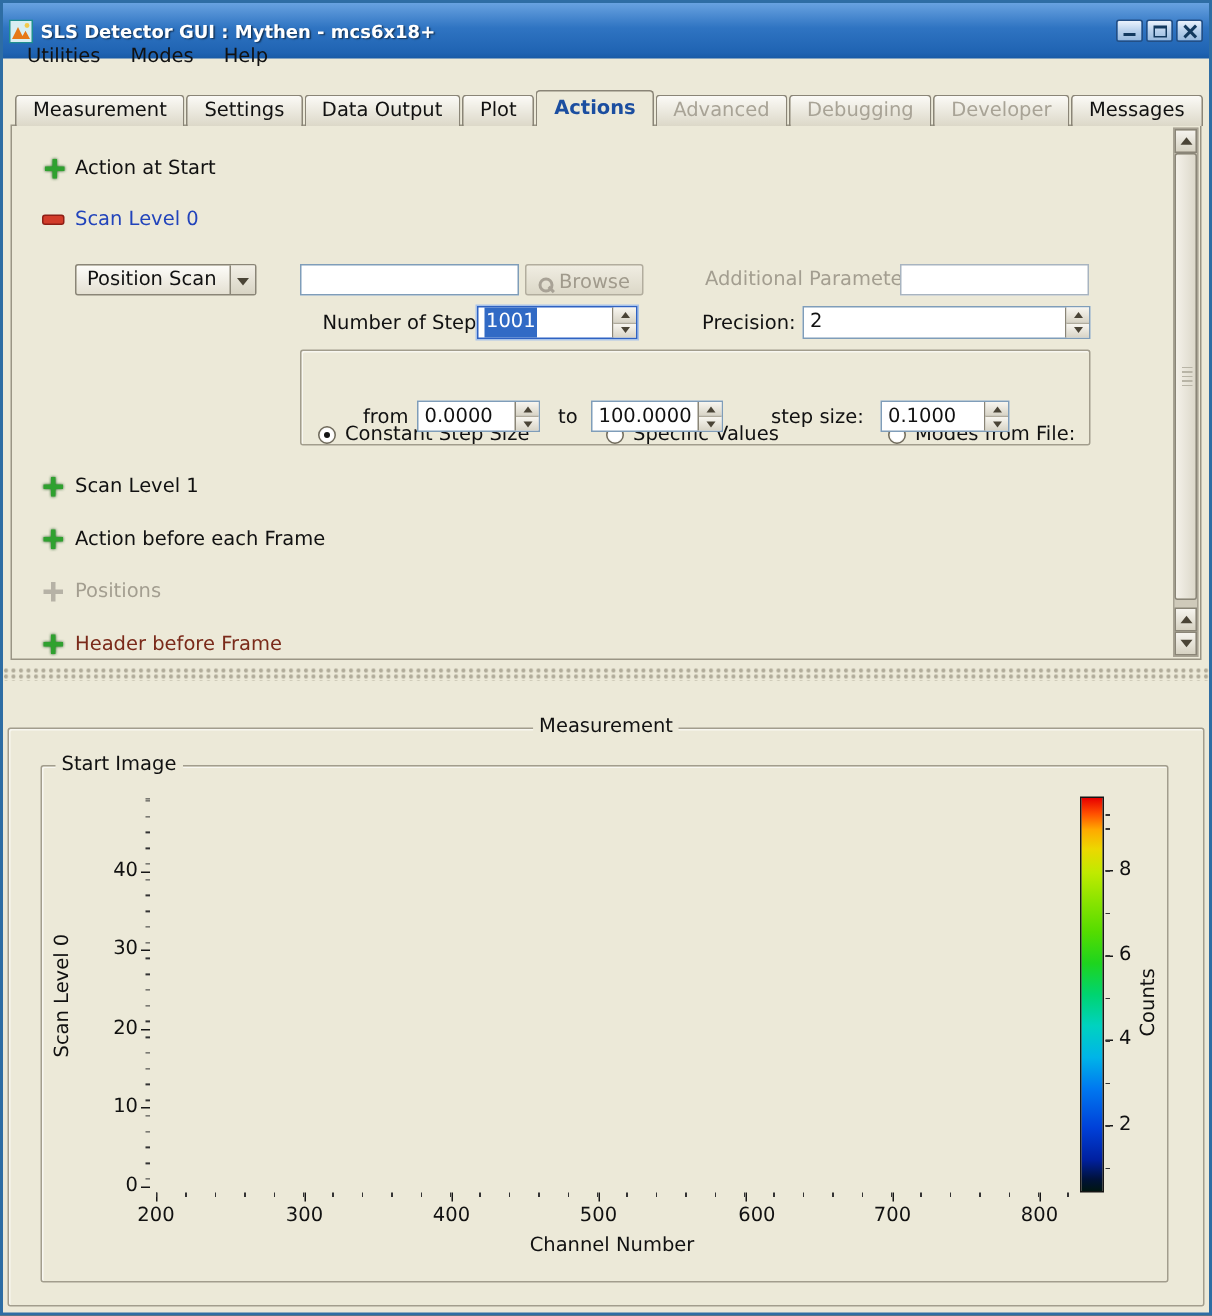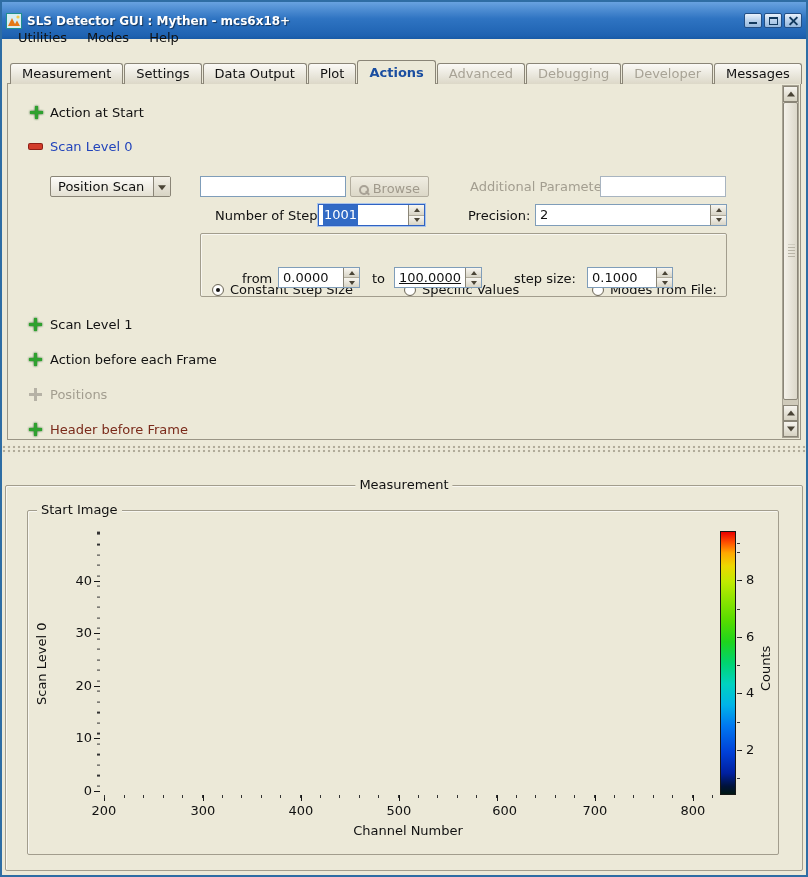--- a/index.html
+++ b/index.html
@@ -238,21 +238,21 @@
       <span class="lbl" style="left:41px;top:37px;">from</span>
       <div class="spin" style="left:77px;top:33px;width:82px;height:21px;">
         <div class="val">0.0000</div>
         <div class="btns">
           <div class="sb up"></div>
           <div class="sb down"></div>
         </div>
       </div>
 
       <span class="lbl" style="left:171px;top:37px;">to</span>
-      <div class="spin" style="left:193px;top:33px;width:88px;height:21px;text-decoration:underline;">
+      <div class="spin" style="left:193px;top:33px;width:88px;height:21px;">
         <div class="val">100.0000</div>
         <div class="btns">
           <div class="sb up"></div>
           <div class="sb down"></div>
         </div>
       </div>
 
       <span class="lbl" style="left:313px;top:37px;">step size:</span>
       <div class="spin" style="left:386px;top:33px;width:86px;height:21px;">
         <div class="val">0.1000</div>

